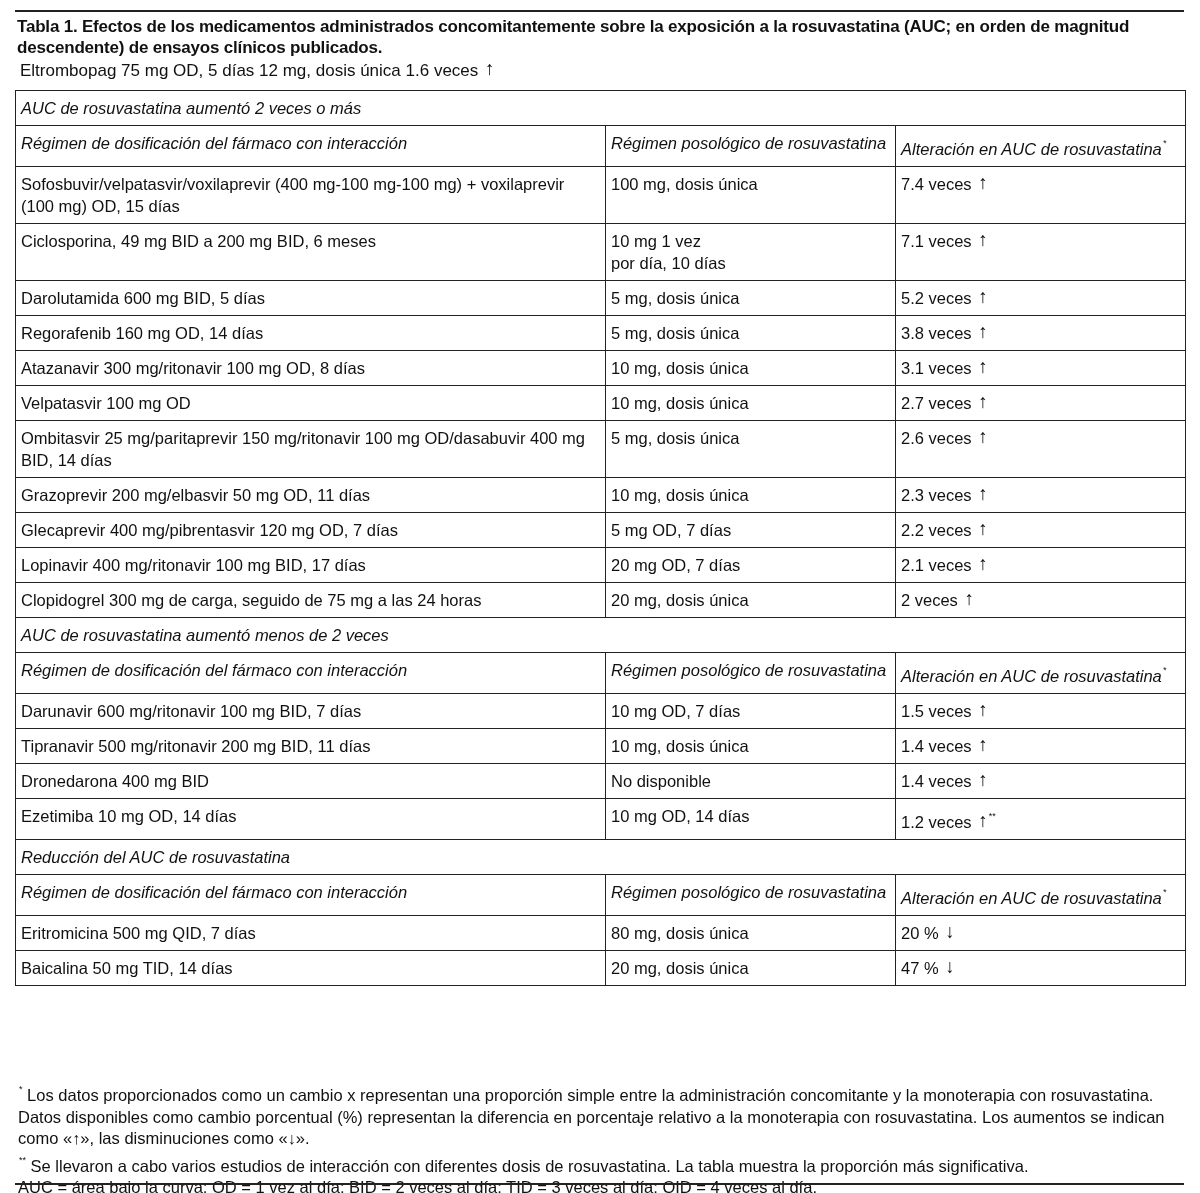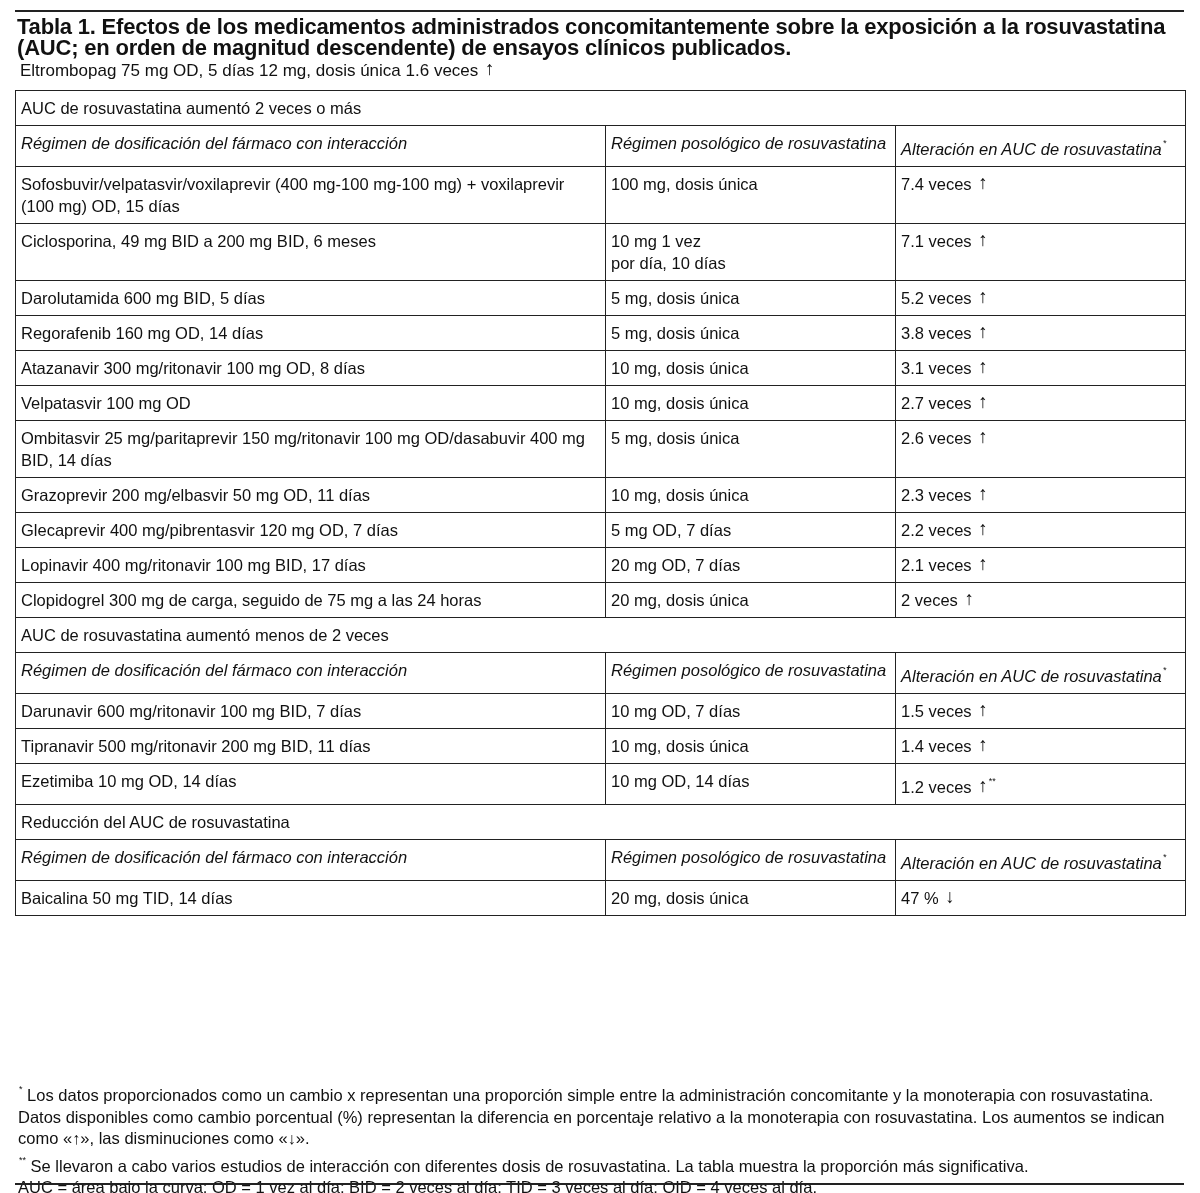--- a/index.html
+++ b/index.html
@@ -1,28 +1,28 @@
 <!DOCTYPE html>
 <html><head>
 <meta charset="utf-8">
 <style>
   html, body { margin: 0; padding: 0; background: #ffffff; }
   body { width: 1200px; height: 1193px; position: relative; overflow: hidden;
          font-family: "Liberation Sans", sans-serif; color: #111; }
   .topline { position: absolute; left: 15px; top: 10px; width: 1169px; height: 2px; background: #222; }
-  .caption { position: absolute; left: 17px; top: 16px; width: 1165px; font-size: 22px; line-height: 21px;
+  .caption { position: absolute; left: 17px; top: 16px; width: 1165px; font-size: 17px; line-height: 21px;
              font-weight: bold; letter-spacing: -0.2px; }
   .subcaption { position: absolute; left: 20px; top: 60px; font-size: 17px; line-height: 21px; }
   table.main { position: absolute; left: 15px; top: 90px; width: 1170px; border-collapse: collapse;
                font-size: 16.5px; table-layout: fixed; }
   table.main td { border: 1.5px solid #222; padding: 6px 4px 6px 5px; vertical-align: top; line-height: 22px; }
   table.main col.c1 { width: 590px; }
   table.main col.c2 { width: 290px; }
   table.main col.c3 { width: 290px; }
-  td.section { height: 22px; }
+  td.section { font-style: italic; height: 22px; }
   td.hdr { font-style: italic; }
   td.c2pad { padding-left: 8px; }
   .arrow { display: inline-block; font-size: 19px; line-height: 18px; vertical-align: 1px; margin-left: 2px; }
   sup.mark { font-size: 9px; vertical-align: 9px; margin-left: 1px; }
   .notes { position: absolute; left: 18px; top: 1079px; width: 1168px; font-size: 16.5px; line-height: 21.5px; }
   .notes p { margin: 0; }
   .bottomline { position: absolute; left: 15px; top: 1183px; width: 1169px; height: 2px; background: #222; }
 </style>
 </head>
 <body>
@@ -117,31 +117,41 @@
         <td>Darunavir 600 mg/ritonavir 100 mg BID, 7 días</td>
         <td class="c2pad" style="white-space: pre-line">10 mg OD, 7 días</td>
         <td class="c2pad"><span>1.5 veces</span> <span class="arrow">↑</span></td>
       </tr>
       <tr>
         <td>Tipranavir 500 mg/ritonavir 200 mg BID, 11 días</td>
         <td class="c2pad" style="white-space: pre-line">10 mg, dosis única</td>
         <td class="c2pad"><span>1.4 veces</span> <span class="arrow">↑</span></td>
       </tr>
       <tr>
+        <td>Dronedarona 400 mg BID</td>
+        <td class="c2pad" style="white-space: pre-line">No disponible</td>
+        <td class="c2pad"><span>1.4 veces</span> <span class="arrow">↑</span></td>
+      </tr>
+      <tr>
         <td>Ezetimiba 10 mg OD, 14 días</td>
         <td class="c2pad" style="white-space: pre-line">10 mg OD, 14 días</td>
         <td class="c2pad"><span>1.2 veces</span> <span class="arrow">↑</span><sup class="mark">**</sup></td>
       </tr>
       <tr>
         <td colspan="3" class="section">Reducción del AUC de rosuvastatina</td>
       </tr>
       <tr>
         <td class="hdr">Régimen de dosificación del fármaco con interacción</td>
         <td class="hdr">Régimen posológico de rosuvastatina</td>
         <td class="hdr"><span>Alteración en AUC de rosuvastatina</span><sup class="mark">*</sup></td>
+      </tr>
+      <tr>
+        <td>Eritromicina 500 mg QID, 7 días</td>
+        <td class="" style="white-space: pre-line">80 mg, dosis única</td>
+        <td class=""><span>20 %</span> <span class="arrow">↓</span></td>
       </tr>
       <tr>
         <td>Baicalina 50 mg TID, 14 días</td>
         <td class="" style="white-space: pre-line">20 mg, dosis única</td>
         <td class=""><span>47 %</span> <span class="arrow">↓</span></td>
       </tr>
     </tbody>
 </table>
 
 <div class="notes">

